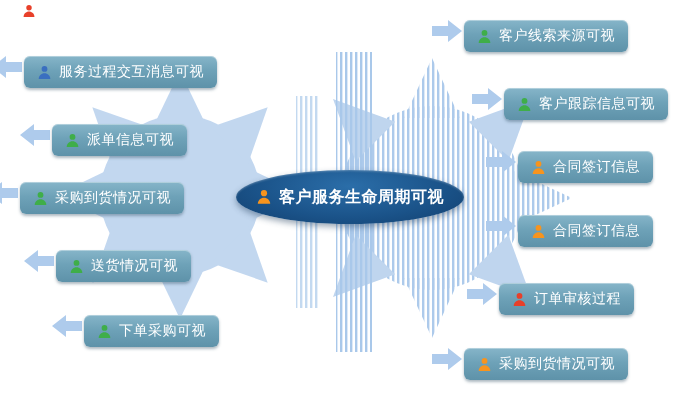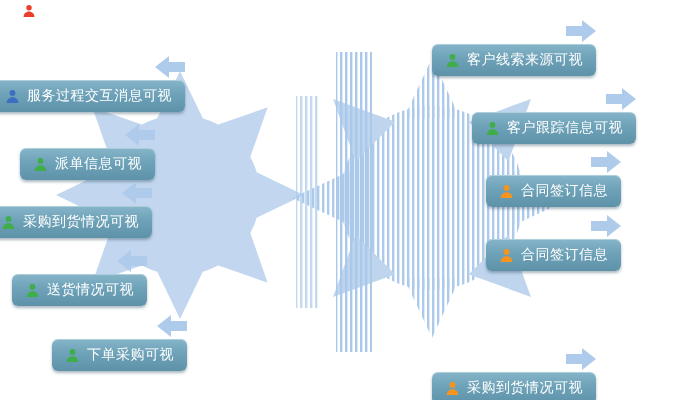--- a/index.html
+++ b/index.html
@@ -1,21 +1,21 @@
 <!DOCTYPE html>
 <html><head>
 <meta charset="utf-8">
 <style>
   html,body{margin:0;padding:0;background:#fff;}
   .stage{
     position:relative;width:674px;height:400px;overflow:hidden;
     background:#fff;font-family:"Liberation Sans","DejaVu Sans",sans-serif;
   }
   .backdrop{position:absolute;left:0;top:0;}
-  .row{position:absolute;display:flex;align-items:flex-end;gap:2px;flex-direction:column;}
+  .row{position:absolute;display:flex;align-items:flex-start;gap:2px;}
   .h-arrow{display:block;flex:0 0 auto;}
   .chip{
     display:inline-flex;align-items:center;gap:7px;
     padding:7px 13px;border-radius:6px;white-space:nowrap;
     background:linear-gradient(#86b5c9 0%,#6ea2b8 45%,#5e92a9 100%);
     box-shadow:0 2px 3px rgba(50,80,100,.4), inset 0 1px 0 rgba(255,255,255,.35);
     color:#fff;font-size:14px;letter-spacing:.5px;
   }
   .p-icon{width:15px;height:15px;display:block;color:#3fae49;}
   .center-ellipse{
@@ -114,21 +114,21 @@
       <polygon points="30,6 14,6 14,0 0,11 14,22 14,16 30,16" fill="#aecbec"></polygon>
     </svg>
     <div class="chip">
       <svg class="p-icon" style="color: rgb(63, 174, 73);">
           <use href="#person"></use>
         </svg>
       <span>采购到货情况可视</span>
     </div>
   </div>
 
-  <div class="row" style="left:12px;top:250px">
+  <div class="row" style="left:24px;top:250px">
     <svg class="h-arrow" width="30" height="22" viewBox="0 0 30 22">
       <polygon points="30,6 14,6 14,0 0,11 14,22 14,16 30,16" fill="#aecbec"></polygon>
     </svg>
     <div class="chip">
       <svg class="p-icon" style="color: rgb(63, 174, 73);">
           <use href="#person"></use>
         </svg>
       <span>送货情况可视</span>
     </div>
   </div>
@@ -186,27 +186,44 @@
       <polygon points="0,6 16,6 16,0 30,11 16,22 16,16 0,16" fill="#aecbec"></polygon>
     </svg>
     <div class="chip">
       <svg class="p-icon" style="color: rgb(247, 148, 30);">
           <use href="#person"></use>
         </svg>
       <span>合同签订信息</span>
     </div>
   </div>
 
+  <div class="row" style="left:467px;top:283px">
+    <svg class="h-arrow" width="30" height="22" viewBox="0 0 30 22">
+      <polygon points="0,6 16,6 16,0 30,11 16,22 16,16 0,16" fill="#aecbec"></polygon>
+    </svg>
+    <div class="chip">
+      <svg class="p-icon" style="color: rgb(232, 64, 42);">
+          <use href="#person"></use>
+        </svg>
+      <span>订单审核过程</span>
+    </div>
+  </div>
 
   <div class="row" style="left:432px;top:348px">
     <svg class="h-arrow" width="30" height="22" viewBox="0 0 30 22">
       <polygon points="0,6 16,6 16,0 30,11 16,22 16,16 0,16" fill="#aecbec"></polygon>
     </svg>
     <div class="chip">
       <svg class="p-icon" style="color: rgb(247, 148, 30);">
           <use href="#person"></use>
         </svg>
       <span>采购到货情况可视</span>
     </div>
   </div>
 
+  <div class="center-ellipse">
+    <svg class="p-icon" style="color: rgb(247, 148, 30);">
+        <use href="#person"></use>
+      </svg>
+    <span>客户服务生命周期可视</span>
+  </div>
 
 </div>
 
 </body></html>

